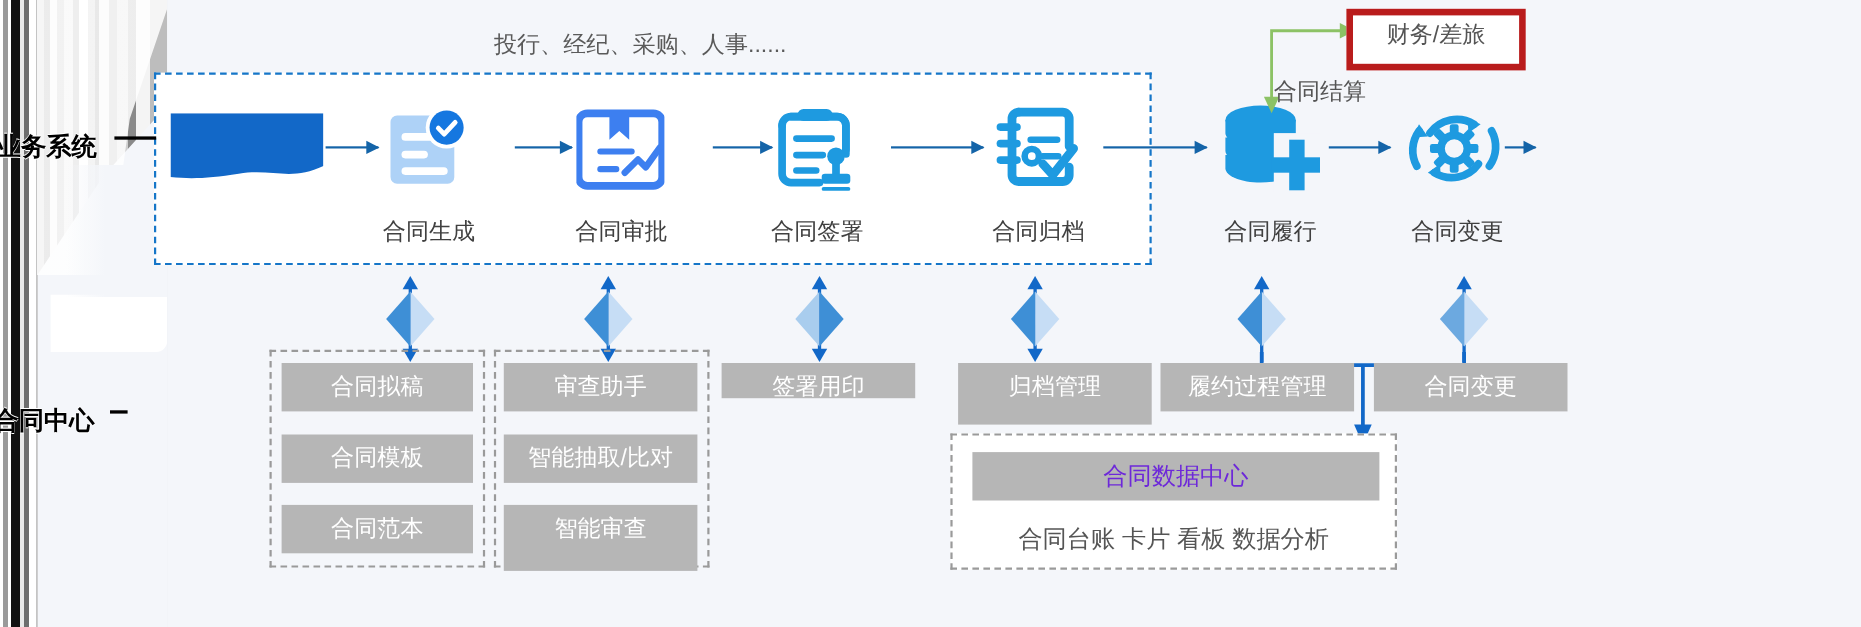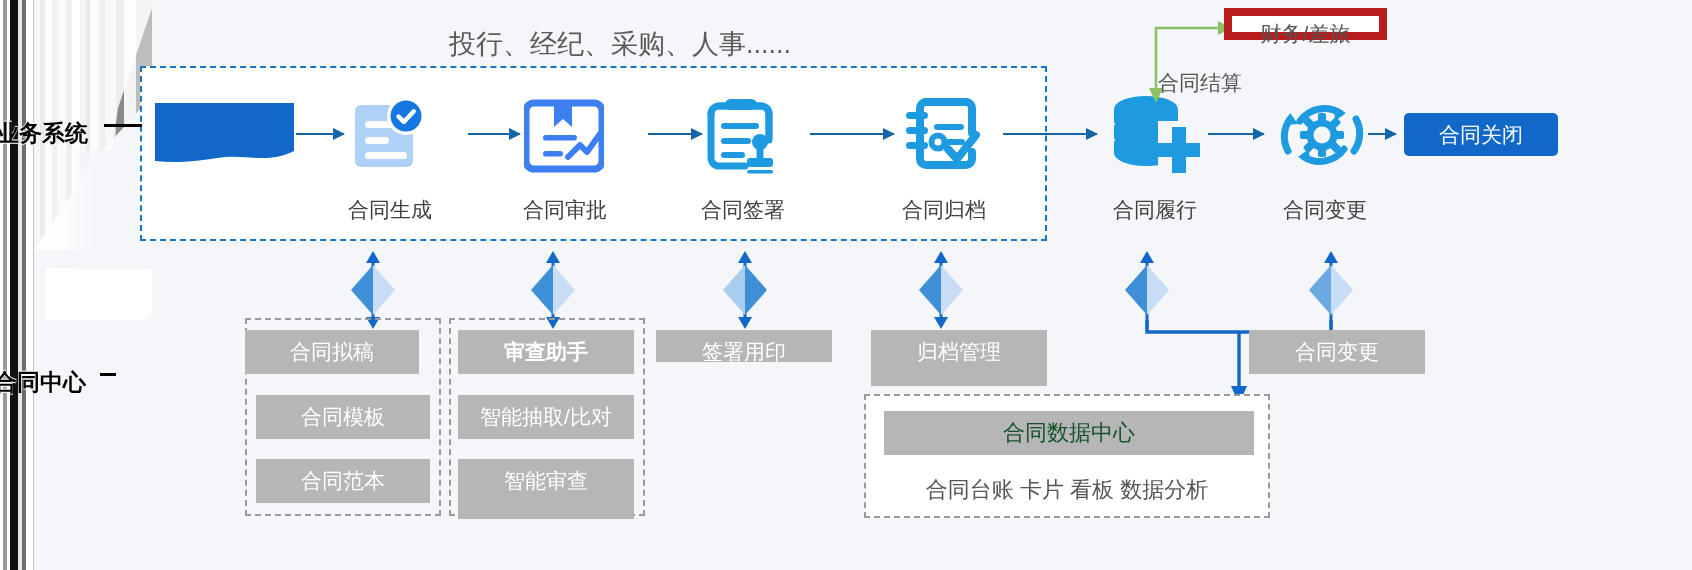--- a/index.html
+++ b/index.html
@@ -65,21 +65,21 @@
     position:absolute;color:#000;font-weight:bold;font-size:23px;
     letter-spacing:0px;white-space:nowrap;z-index:6;
     text-shadow:0 -1px 0 #fff,0 1px 0 #fff;
   }
   .band-line{position:absolute;height:3px;background:#000;z-index:6;}
 
   
   .txt{position:absolute;white-space:nowrap;}
 
   .top-caption{
-    position:absolute;left:449px;top:26px;font-size:27px;color:#5a5a5a;white-space:nowrap;
+    position:absolute;left:449px;top:26px;font-size:21px;color:#5a5a5a;white-space:nowrap;
   }
 
   
   .biz-box{
     position:absolute;left:140px;top:66px;width:907px;height:175px;
     border:2px dashed #1576c8;background:#ffffff;box-sizing:border-box;
   }
 
   
   .banner{position:absolute;left:155px;top:103px;width:139px;height:62px;}
@@ -93,42 +93,42 @@
     content:"";position:absolute;right:-1px;top:-5px;
     border-left:12px solid #1464a8;border-top:6px solid transparent;border-bottom:6px solid transparent;
   }
 
   .node-label{position:absolute;font-size:21px;color:#404040;text-align:center;white-space:nowrap;}
 
   .icon{position:absolute;}
 
   
   .green-box{
-    position:absolute;left:1224px;top:8px;width:163px;height:32px;
-    border:8px solid #b91c1c;background:#fff;box-sizing:border-box;
+    position:absolute;left:1224px;top:8px;width:163px;height:56px;
+    border:6px solid #b91c1c;background:#fff;box-sizing:border-box;
   }
   .green-box span{display:block;line-height:36px;text-align:center;font-size:21px;color:#555;}
 
   .close-btn{
     position:absolute;left:1404px;top:113px;width:154px;height:43px;background:#1268c8;
     border-radius:5px;
   }
   .close-btn span{display:block;line-height:43px;text-align:center;color:#fff;font-size:21px;}
 
   
   .grp{position:absolute;border:2px dashed #9a9a9a;box-sizing:border-box;background:transparent;}
   .gbox{
     position:absolute;background:#b6b6b6;
   }
   .gbox span{display:block;text-align:center;color:#fff;font-size:21px;}
 
   .dc-box{position:absolute;left:864px;top:394px;width:406px;height:124px;
     border:2px dashed #9a9a9a;box-sizing:border-box;background:#fff;}
   .dc-head{position:absolute;left:884px;top:411px;width:370px;height:44px;background:#b6b6b6;}
-  .dc-head span{display:block;line-height:44px;text-align:center;color:#14532d;font-size:22px;}
+  .dc-head span{display:block;line-height:44px;text-align:center;color:#6d28d9;font-size:22px;}
   .dc-sub{position:absolute;left:864px;top:475px;width:406px;text-align:center;font-size:22px;color:#555;}
 </style>
 </head>
 <body>
 
 <div id="stage">
 
   <div class="glitch-wrap">
     <div class="glitch-a"></div>
     <div class="glitch-c"></div>
@@ -258,23 +258,20 @@
     <path d="M16 92 V24 H82" stroke="#8cc265" stroke-width="2.6" fill="none"></path>
     <path d="M9 84 L16 99 L23 84 Z" fill="#8cc265"></path>
     <path d="M78 17 L92 24 L78 31 Z" fill="#8cc265"></path>
   </svg>
   <div class="txt" style="left:1158px;top:69px;font-size:21px;color:#555;">合同结算</div>
 
   <div class="green-box">
     <span>财务/差旅</span>
   </div>
 
-  <div class="close-btn">
-    <span>合同关闭</span>
-  </div>
 
   <svg style="position:absolute;left:347px;top:251px;" width="54" height="78">
     <path d="M26 4 V74" stroke="#1268c8" stroke-width="3"></path>
     <path d="M19 12 L26 0 L33 12 Z" fill="#1268c8"></path>
     <path d="M19 66 L26 78 L33 66 Z" fill="#1268c8"></path>
     <path d="M26 14 L48 39 L26 64 Z" fill="#c6ddf5"></path>
     <path d="M26 14 L4 39 L26 64 Z" fill="#3e8fd6"></path>
   </svg>
 
   <svg style="position:absolute;left:527px;top:251px;" width="54" height="78">
@@ -315,46 +312,49 @@
     <path d="M26 14 L4 39 L26 64 Z" fill="#6ca9e0"></path>
   </svg>
 
   <svg style="position:absolute;left:1130px;top:320px;" width="230" height="90">
     <path d="M17 0 V12 H201 V0" stroke="#1268c8" stroke-width="3.4" fill="none"></path>
     <path d="M109 12 V74" stroke="#1268c8" stroke-width="3.4" fill="none"></path>
     <path d="M101 66 L109 84 L117 66 Z" fill="#1268c8"></path>
   </svg>
 
   <div class="grp" style="left:245px;top:318px;width:196px;height:198px;"></div>
-  <div class="gbox" style="left:245px;top:330px;width:174px;height:44px;">
+  <div class="gbox" style="left:256px;top:330px;width:174px;height:44px;">
     <span style="line-height:44px;">合同拟稿</span>
   </div>
   <div class="gbox" style="left:256px;top:395px;width:174px;height:44px;">
     <span style="line-height:44px;">合同模板</span>
   </div>
   <div class="gbox" style="left:256px;top:459px;width:174px;height:44px;">
     <span style="line-height:44px;">合同范本</span>
   </div>
 
   <div class="grp" style="left:449px;top:318px;width:196px;height:198px;"></div>
   <div class="gbox" style="left:458px;top:330px;width:176px;height:44px;">
-    <span style="line-height:44px;font-weight:bold;">审查助手</span>
+    <span style="line-height:44px;">审查助手</span>
   </div>
   <div class="gbox" style="left:458px;top:395px;width:176px;height:44px;">
     <span style="line-height:44px;">智能抽取/比对</span>
   </div>
   <div class="gbox" style="left:458px;top:459px;width:176px;height:60px;">
     <span style="line-height:44px;">智能审查</span>
   </div>
 
   <div class="gbox" style="left:656px;top:330px;width:176px;height:32px;">
     <span style="line-height:44px;">签署用印</span>
   </div>
   <div class="gbox" style="left:852px;top:330px;width:176px;height:56px;margin-left:19px;">
     <span style="line-height:44px;">归档管理</span>
+  </div>
+  <div class="gbox" style="left:1055px;top:330px;width:176px;height:44px;">
+    <span style="line-height:44px;">履约过程管理</span>
   </div>
   <div class="gbox" style="left:1249px;top:330px;width:176px;height:44px;">
     <span style="line-height:44px;">合同变更</span>
   </div>
 
   <div class="dc-box"></div>
   <div class="dc-head">
     <span>合同数据中心</span>
   </div>
   <div class="dc-sub">合同台账  卡片  看板  数据分析</div>

